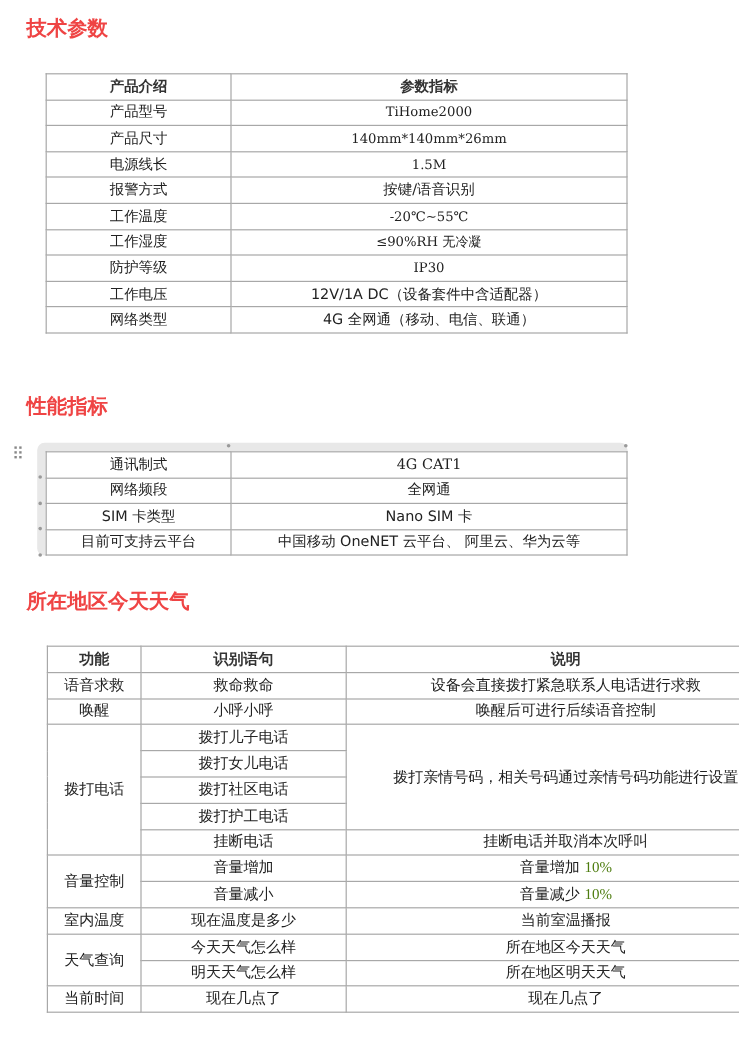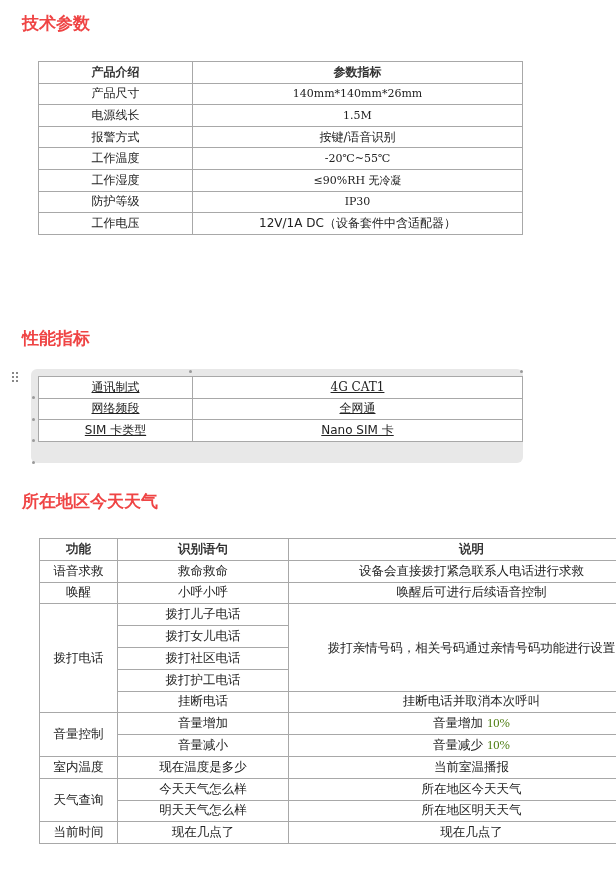--- a/index.html
+++ b/index.html
@@ -25,21 +25,21 @@
   #t1 td, #t1 th { height: 20.6px; }
   
   .frame {
     position: absolute; left: 31px; top: 369px; width: 492px; height: 94px;
     background: #e8e8e8; border-radius: 6px;
   }
   .dot { position: absolute; width: 3px; height: 3px; border-radius: 50%; background: #9a9a9a; }
   .grip { position: absolute; left: 12px; top: 372px; width: 8px; height: 12px; }
   .grip span { position: absolute; width: 2px; height: 2px; background: #888; }
   #t2 { left: 38px; top: 376px; width: 485px; background: #fff; }
-  #t2 td { height: 20.5px; font-size: 12px; text-decoration: underline; }
+  #t2 td { height: 20.5px; font-size: 12px; }
   
   #t3 { left: 39px; top: 538px; width: 616px; }
   #t3 td, #t3 th { height: 20.8px; font-size: 12.5px; }
   #t3 td.wrap { white-space: normal; line-height: 21px; padding: 0 18px; }
   .pct { font-family: "Liberation Serif", serif; color: #4d7c0f; }
 </style>
 </head>
 <body>
 
 <h2 class="h" style="top:12px">技术参数</h2>
@@ -47,20 +47,24 @@
   <colgroup>
       <col style="width:154px">
       <col>
     </colgroup>
   <tbody>
       <tr>
     <th>产品介绍</th>
     <th>参数指标</th>
   </tr>
   <tr>
+        <td>产品型号</td>
+        <td class="mono">TiHome2000</td>
+      </tr>
+  <tr>
         <td>产品尺寸</td>
         <td class="mono">140mm*140mm*26mm</td>
       </tr>
   <tr>
         <td>电源线长</td>
         <td class="mono">1.5M</td>
       </tr>
   <tr>
         <td>报警方式</td>
         <td>按键/语音识别</td>
@@ -73,20 +77,24 @@
         <td>工作湿度</td>
         <td class="mono">≤90%RH 无冷凝</td>
       </tr>
   <tr>
         <td>防护等级</td>
         <td class="mono">IP30</td>
       </tr>
   <tr>
         <td>工作电压</td>
         <td>12V/1A DC（设备套件中含适配器）</td>
+      </tr>
+  <tr>
+        <td>网络类型</td>
+        <td>4G 全网通（移动、电信、联通）</td>
       </tr>
 </tbody>
   </table>
 
 <h2 class="h" style="top:327px">性能指标</h2>
 <div class="grip">
   <span style="left:0;top:0"></span>
     <span style="left:4px;top:0"></span>
   <span style="left:0;top:4px"></span>
     <span style="left:4px;top:4px"></span>
@@ -111,20 +119,24 @@
         <td class="mono">4G CAT1</td>
       </tr>
   <tr>
         <td>网络频段</td>
         <td>全网通</td>
       </tr>
   <tr>
         <td>SIM 卡类型</td>
         <td>Nano SIM 卡</td>
       </tr>
+  <tr>
+        <td>目前可支持云平台</td>
+        <td>中国移动 OneNET 云平台、 阿里云、华为云等</td>
+      </tr>
 </tbody>
   </table>
 
 <h2 class="h" style="top:490px">所在地区今天天气</h2>
 <table id="t3">
   <colgroup>
       <col style="width:78px">
       <col style="width:171px">
       <col>
     </colgroup>

